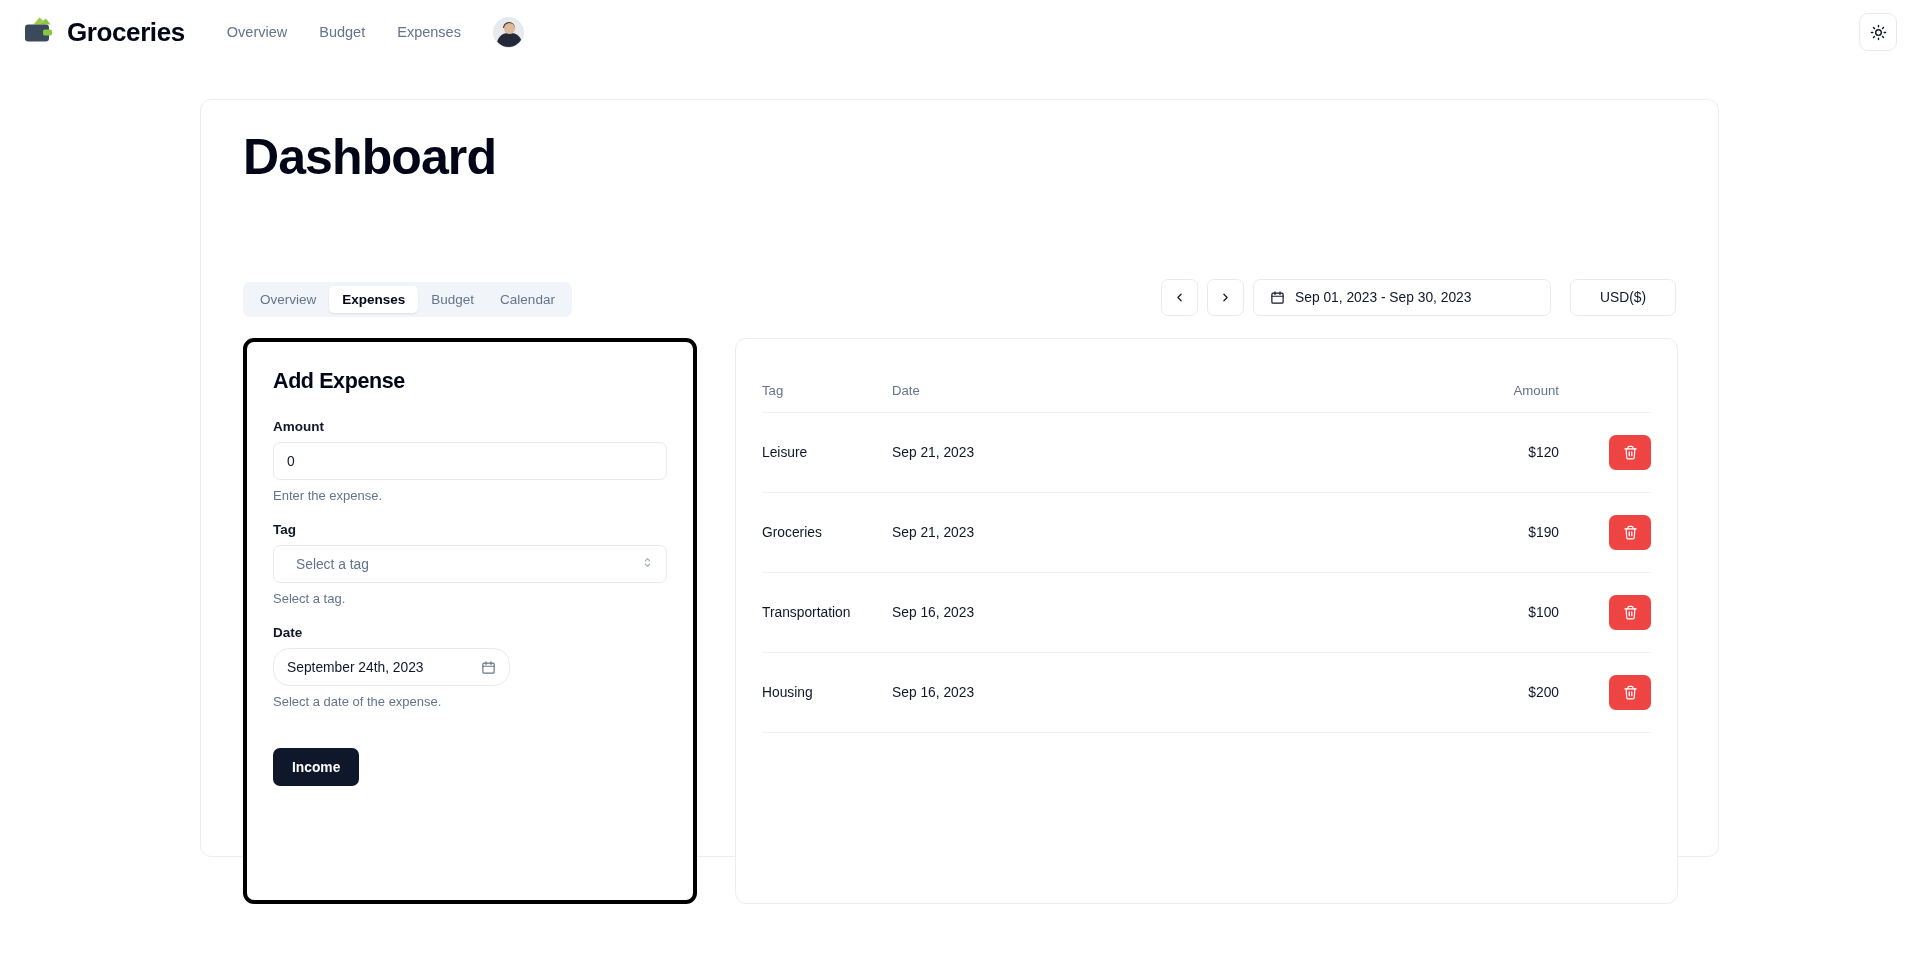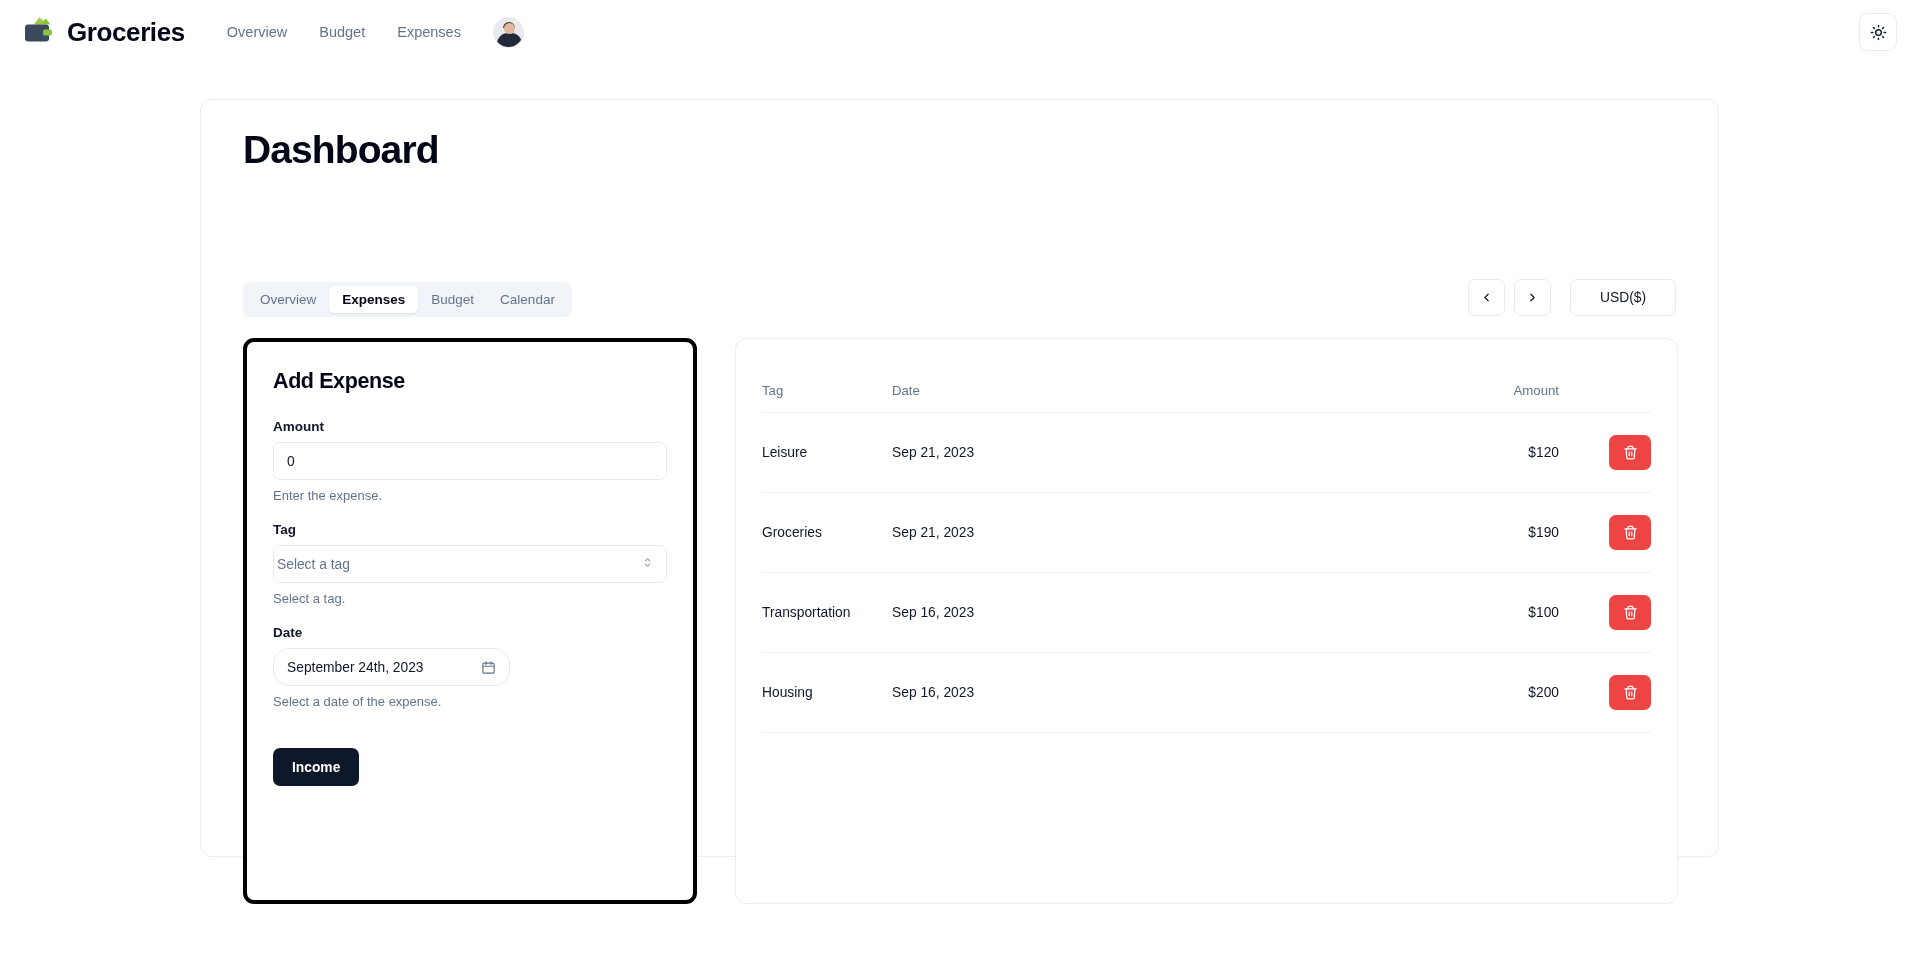--- a/index.html
+++ b/index.html
@@ -102,21 +102,21 @@
     height: 758px;
     border: 1px solid #eaeef3;
     border-radius: 11px;
     background: #ffffff;
   }
 
   .page-title {
     position: absolute;
     left: 42px;
     top: 28px;
-    font-size: 39px;
+    font-size: 50px;
     font-weight: 700;
     color: #020617;
     letter-spacing: -0.9px;
   }
 
   
   .tabs {
     position: absolute;
     left: 42px;
     top: 182px;
@@ -248,21 +248,21 @@
     margin-top: 8px;
   }
   .field-block { margin-bottom: 19px; }
   .select-wrap { position: relative; }
   .select-box {
     width: 100%;
     height: 38px;
     border: 1px solid #e7ebf0;
     border-radius: 7px;
     background: #ffffff;
-    padding: 0 3px;
+    padding: 0 22px;
     font-size: 13.8px;
     color: #64748b;
     display: flex;
     align-items: center;
     cursor: pointer;
     font-family: inherit;
     text-align: left;
   }
   .select-chev {
     position: absolute;
@@ -403,20 +403,27 @@
   <div class="date-controls">
     <button class="icon-btn">
       <svg width="13" height="13" viewBox="0 0 24 24" fill="none" stroke="#0f172a" stroke-width="2.2" stroke-linecap="round" stroke-linejoin="round">
         <polyline points="15 18 9 12 15 6"></polyline>
       </svg>
     </button>
     <button class="icon-btn">
       <svg width="13" height="13" viewBox="0 0 24 24" fill="none" stroke="#0f172a" stroke-width="2.2" stroke-linecap="round" stroke-linejoin="round">
         <polyline points="9 18 15 12 9 6"></polyline>
       </svg>
+    </button>
+    <button class="range-btn">
+      <svg width="15" height="15" viewBox="0 0 24 24" fill="none" stroke="#0f172a" stroke-width="1.9" stroke-linecap="round" stroke-linejoin="round">
+        <rect x="3" y="5" width="18" height="16" rx="2"></rect>
+        <path d="M3 10h18M8 3v4M16 3v4"></path>
+      </svg>
+      <span class="range-text">Sep 01, 2023 - Sep 30, 2023</span>
     </button>
     <button class="currency-btn">USD($)</button>
   </div>
 
   <div class="form-card">
     <div class="card-title">Add Expense</div>
 
     <div class="field-block">
       <label class="field-label">Amount</label>
       <input class="text-input" type="text" value="0" style="">

